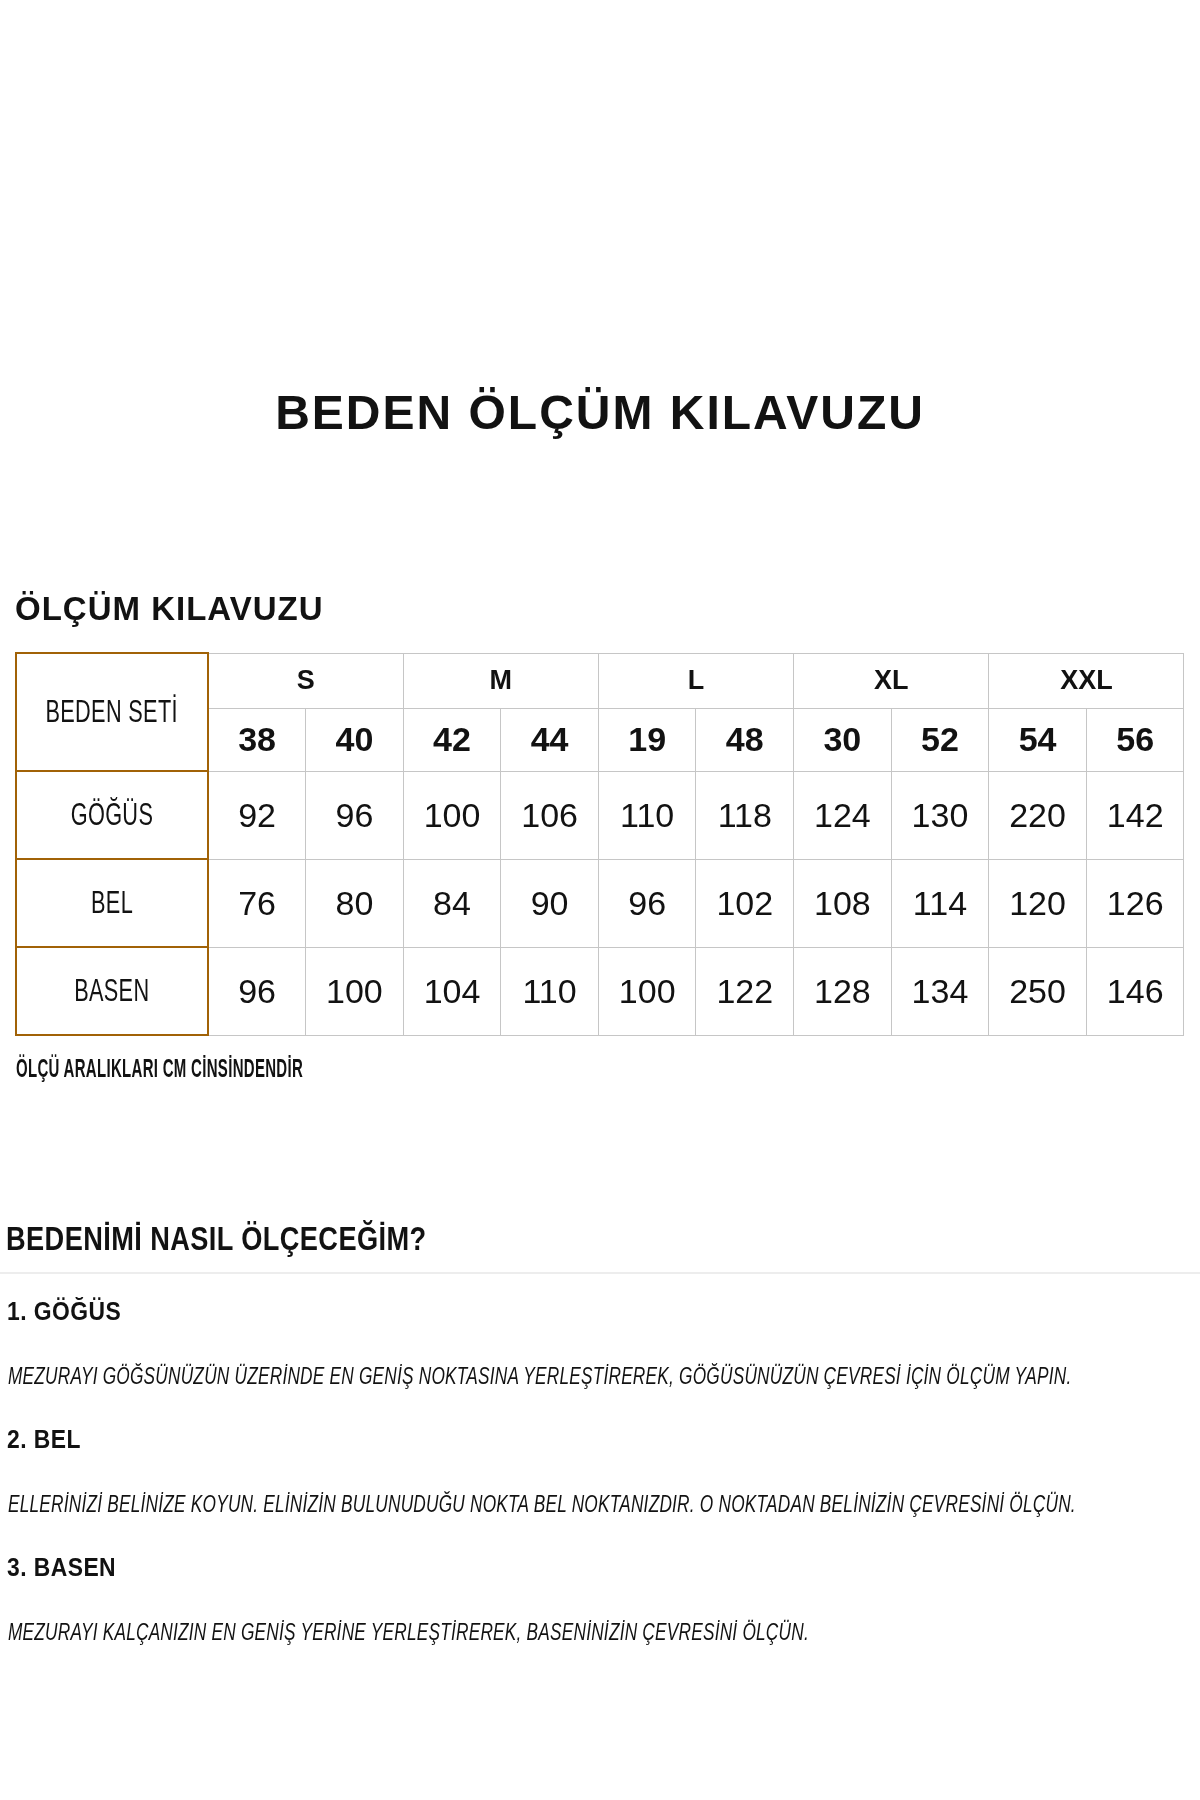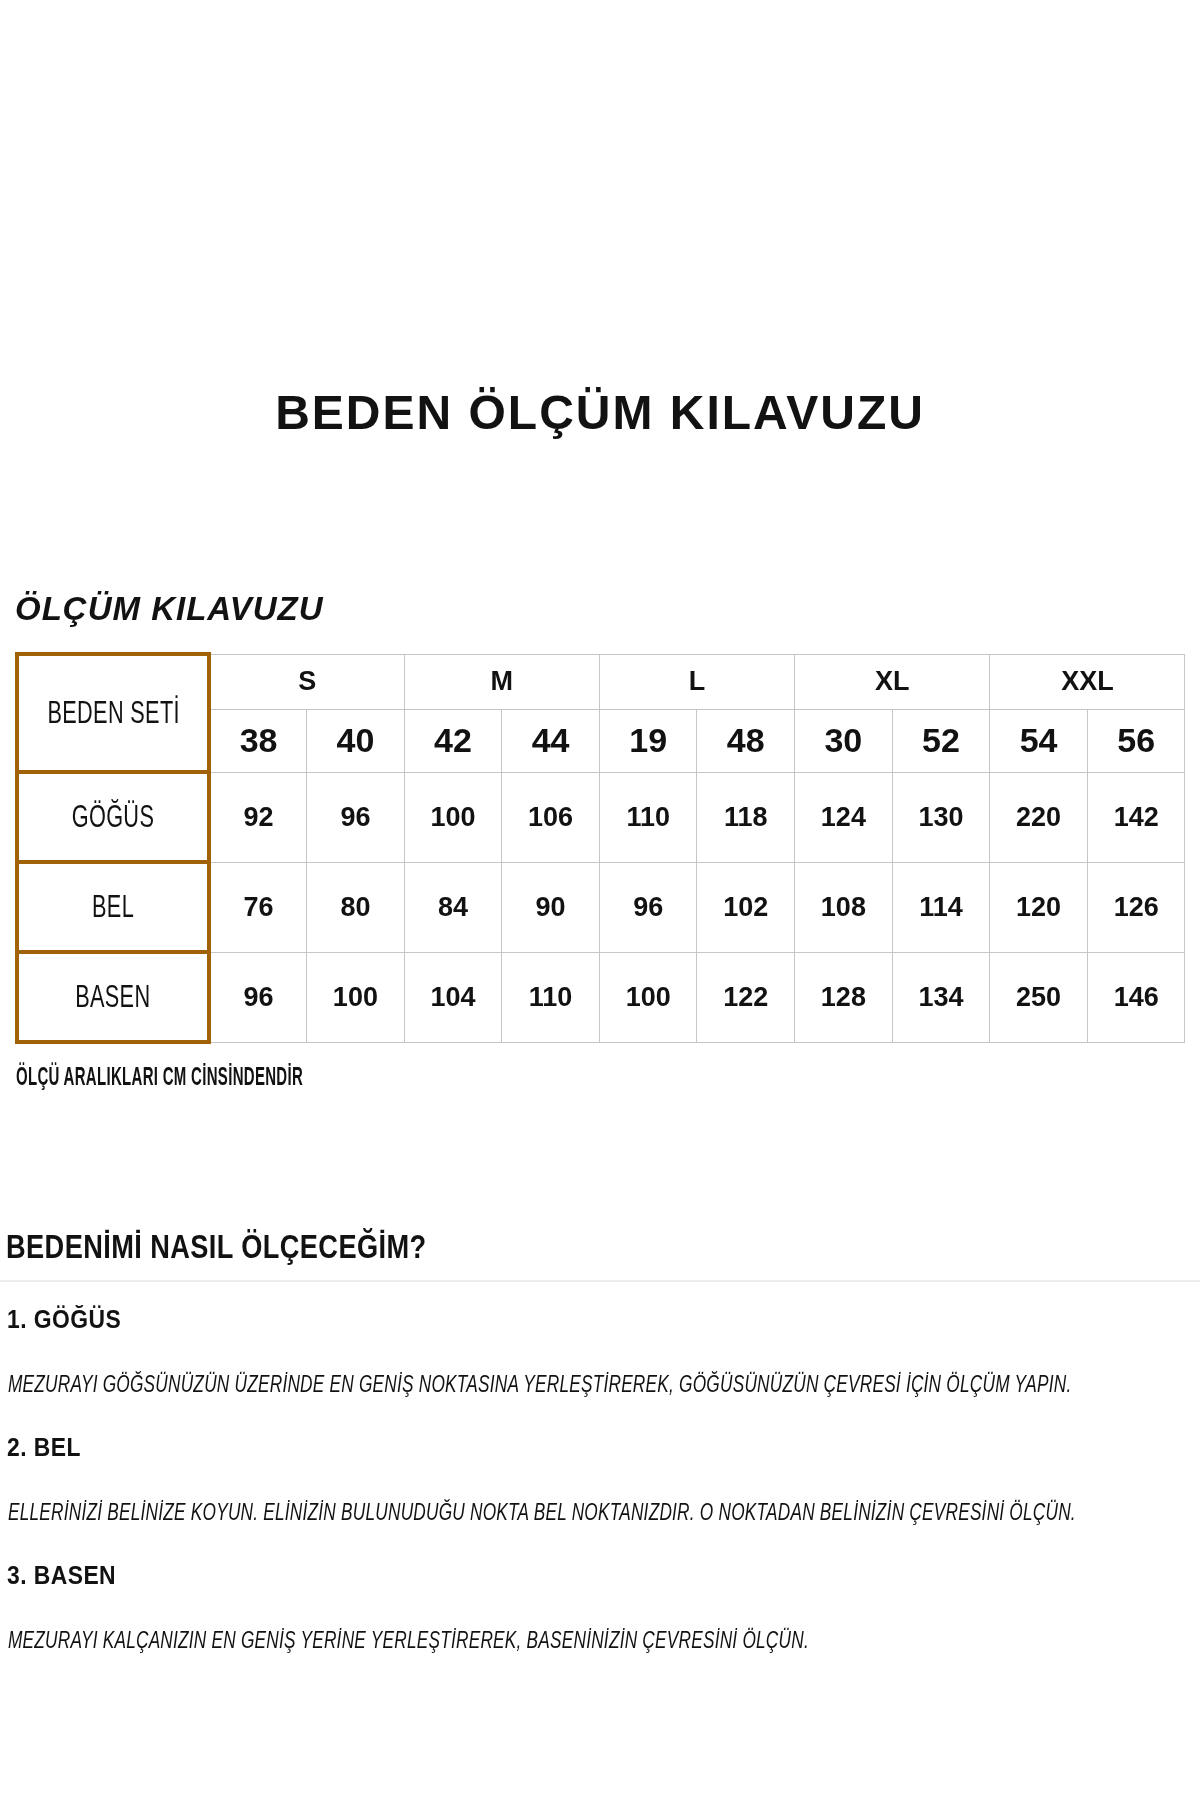--- a/index.html
+++ b/index.html
@@ -17,51 +17,51 @@
     font-size:48px;font-weight:700;letter-spacing:2px;
     line-height:54px;
     transform:scaleY(1.02);
     white-space:nowrap;
   }
 
   
   .table-heading{
     margin:150px 0 0 15px;
     font-size:33px;font-weight:700;letter-spacing:1px;
-    line-height:38px;white-space:nowrap;font-style:italic;
+    line-height:38px;white-space:nowrap;
   }
 
   
   table.size-table{
     margin:24px 0 0 15px;
     border-collapse:collapse;table-layout:fixed;
     width:1168px;
   }
   table.size-table td{
     border:1px solid #c6c6c6;
     text-align:center;vertical-align:middle;
     padding:0;background:#fff;
   }
   table.size-table td.label-cell{
-    border:4px solid #a16207;
+    border:2px solid #a16207;
   }
   tr.letters-row td{height:54px;}
   tr.numbers-row td{height:62px;}
   tr.data-row td{height:86px;}
 
   .cond{
     display:inline-block;
     transform:scaleX(0.70);
     transform-origin:center;
     font-size:31px;font-weight:500;letter-spacing:0.5px;
     white-space:nowrap;
   }
   .size-letter{font-size:27px;font-weight:700;}
   .size-number{font-size:34px;font-weight:700;}
-  .cell-value{font-size:27px;font-weight:700;}
+  .cell-value{font-size:34px;font-weight:400;}
 
   
   .table-note{
     margin:18px 0 0 16px;
     font-size:25px;font-weight:600;
     transform:scaleX(0.60);transform-origin:left;
     white-space:nowrap;letter-spacing:0.5px;
   }
 
   

